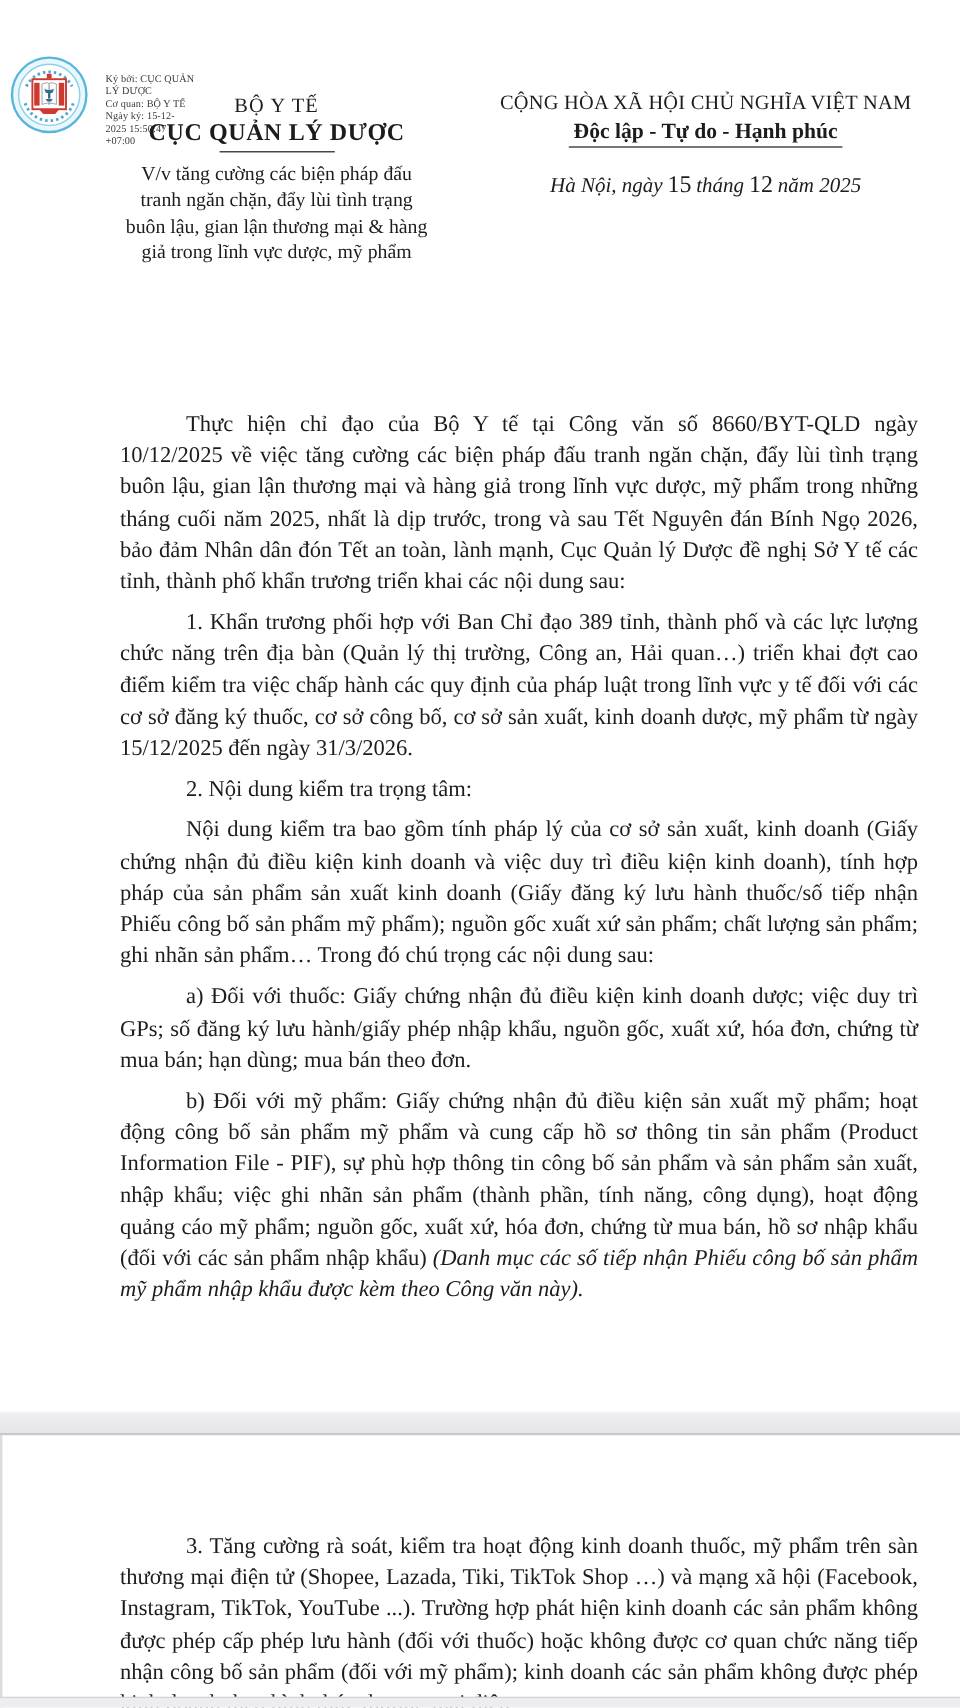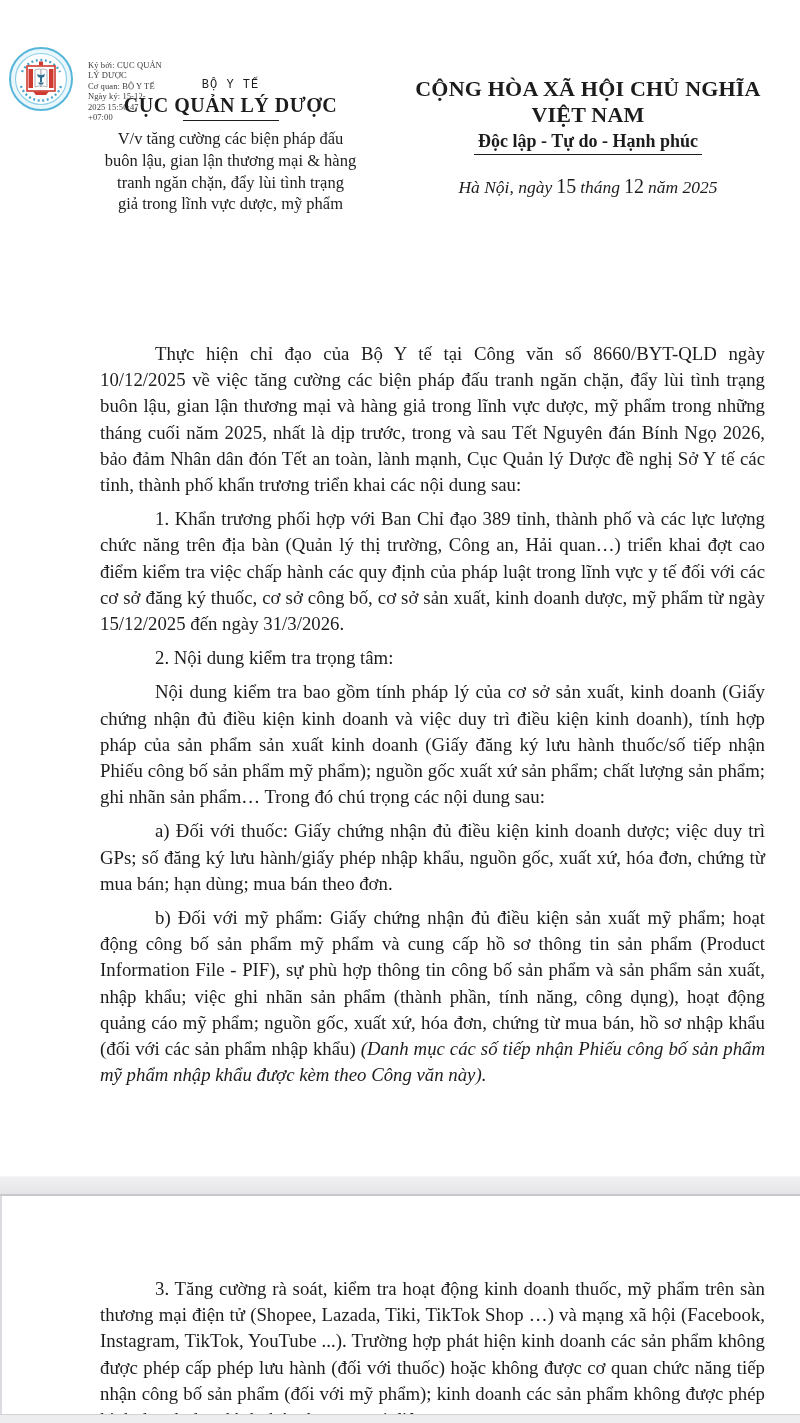--- a/index.html
+++ b/index.html
@@ -31,30 +31,30 @@
   .seal { position: absolute; left: 8px; top: 46px; width: 66px; height: 66px; }
 
   
   .sig {
     position: absolute; left: 88px; top: 60px; width: 92px;
     font-size: 8.5px; line-height: 10.4px; color: #3a3a3c; letter-spacing: 0.1px;
   }
 
   
   .hdr-left { position: absolute; left: 58px; top: 78px; width: 345px; text-align: center; }
-  .parent-org { font-size: 12px; letter-spacing: 1px; font-family: Liberation Mono, monospace; }
+  .parent-org { font-size: 17px; letter-spacing: 1px; }
   .org { font-size: 20px; font-weight: bold; letter-spacing: 0.5px; margin-top: 2px; }
   .org-rule { width: 96px; border-top: 1.6px solid #1c1c1e; margin: 3px auto 0 auto; }
   .doc-no { margin-top: 15px; font-size: 19px; }
   .doc-no .typed { font-size: 16px; letter-spacing: 1px; position: relative; top: -2px; padding: 0 6px; }
   .subject { margin-top: 7px; font-size: 16.5px; line-height: 21.8px; }
 
   
   .hdr-right { position: absolute; left: 388px; top: 76px; width: 400px; text-align: center; }
-  .country { font-size: 22px; font-weight: bold; letter-spacing: 0.2px; }
+  .country { font-size: 17px; font-weight: normal; letter-spacing: 0.2px; }
   .motto { margin-top: 3px; font-size: 18px; font-weight: bold; }
   .motto-inner { display: inline-block; border-bottom: 1.8px solid #1c1c1e; padding: 0 4px 2px 4px; }
   .dateline { margin-top: 20px; font-size: 17.5px; font-style: italic; }
   .dateline .num { font-style: normal; font-size: 20px; padding: 0 4px; margin-top: 45px; }
 
   
   .recipient {
     position: absolute; left: 100px; top: 281px; width: 665px;
     text-align: center; font-size: 19.5px;
   }
@@ -101,22 +101,22 @@
         <div>2025 15:50:47</div>
         <div>+07:00</div>
       </div>
 
     <div class="hdr-left">
       <div class="parent-org">BỘ Y TẾ</div>
       <div class="org">CỤC QUẢN LÝ DƯỢC</div>
       <div class="org-rule"></div>
       <div class="subject" id="subject-block">
           <div>V/v tăng cường các biện pháp đấu</div>
+          <div>tranh ngăn chặn, đẩy lùi tình trạng</div>
           <div>buôn lậu, gian lận thương mại &amp; hàng</div>
-          <div>tranh ngăn chặn, đẩy lùi tình trạng</div>
           <div>giả trong lĩnh vực dược, mỹ phẩm</div>
         </div>
     </div>
 
     <div class="hdr-right">
       <div class="country">CỘNG HÒA XÃ HỘI CHỦ NGHĨA VIỆT NAM</div>
       <div class="motto"><span class="motto-inner">Độc lập - Tự do - Hạnh phúc</span></div>
       <div class="dateline">
         <span>Hà Nội, ngày</span><span class="num">15</span><span>tháng</span><span class="num">12</span><span>năm 2025</span>
       </div>

